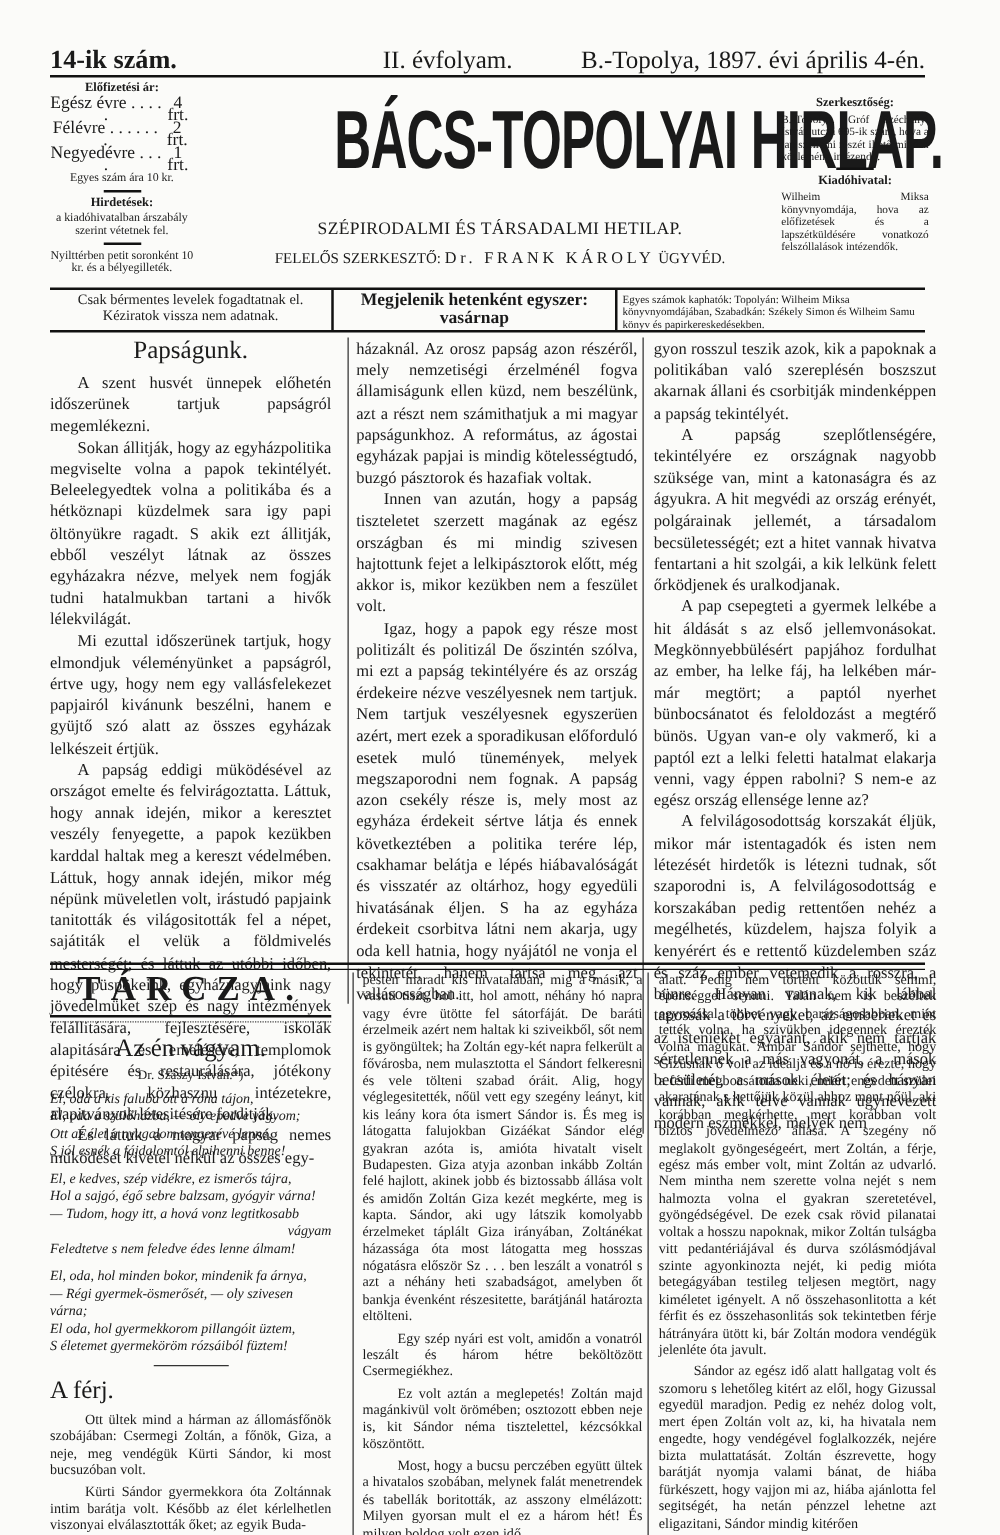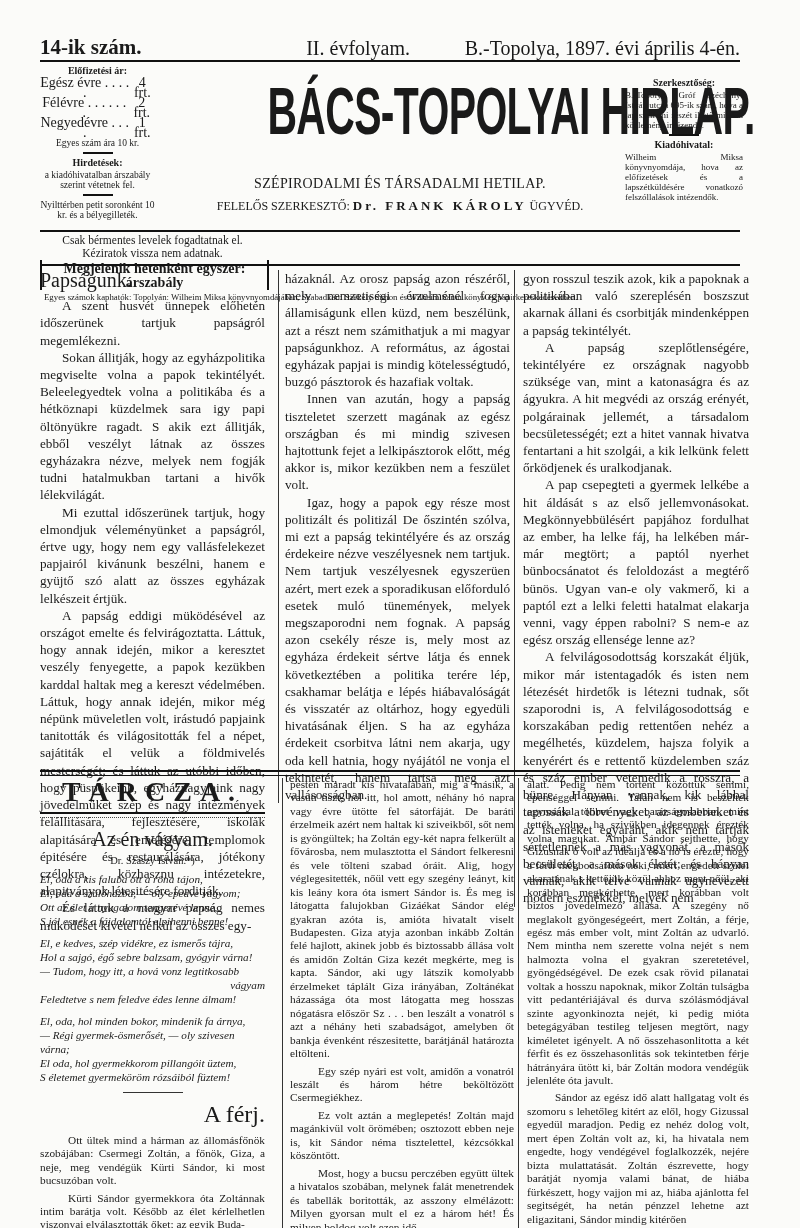--- a/index.html
+++ b/index.html
@@ -9,45 +9,45 @@
   .topline .issue{font-weight:bold;font-size:21px;}
   .topline .year{margin-left:110px;}
   .masthead{position:absolute;left:40px;top:66px;width:700px;height:190px;}
   .left-box{position:absolute;left:0;top:0;width:115px;text-align:center;font-size:9.5px;line-height:10px;}
   .left-box .h{font-weight:bold;font-size:10px;margin-bottom:2px;}
   .left-box .row{display:flex;justify-content:space-between;font-size:14px;}
   .left-box .rule{width:30px;height:2px;background:#111;margin:4px auto;}
   .title{position:absolute;left:140px;top:10px;width:460px;text-align:center;font-family:"Liberation Sans Narrow","Liberation Sans",sans-serif;font-weight:bold;font-size:66px;line-height:70px;letter-spacing:-1px;transform:scaleX(0.62);transform-origin:center;white-space:nowrap;}
   .subtitle{position:absolute;left:140px;top:110px;width:440px;text-align:center;font-size:14px;letter-spacing:0.3px;}
   .editor{position:absolute;left:140px;top:132px;width:440px;text-align:center;font-size:12px;}
-  .editor .name{font-weight:bold;letter-spacing:3px;font-size:13px;}
+  .editor .name{font-weight:normal;letter-spacing:3px;font-size:13px;}
   .right-box{position:absolute;left:585px;top:12px;width:118px;font-size:9px;line-height:10px;text-align:justify;}
   .right-box .h{text-align:center;font-weight:bold;font-size:10px;margin:0 0 2px;}
   .right-box .rule{width:30px;height:2px;background:#111;margin:4px auto;}
-  .infobar{position:absolute;left:40px;top:230px;width:700px;height:32px;border-top:2px solid #111;border-bottom:2px solid #111;display:flex;flex-direction:column;}
+  .infobar{position:absolute;left:40px;top:230px;width:700px;height:32px;border-top:2px solid #111;border-bottom:2px solid #111;display:flex;}
   .infobar .c1{width:225px;font-size:11.5px;text-align:center;line-height:13px;padding-top:2px;}
   .infobar .c2{width:225px;border-left:2px solid #111;border-right:2px solid #111;text-align:center;font-weight:bold;font-size:14px;line-height:14px;padding-top:2px;}
   .infobar .c3{flex:1;font-size:8.8px;line-height:10px;padding:2px 4px;}
   .col{position:absolute;font-size:13.2px;line-height:17.2px;text-align:justify;hyphens:manual;}
   .col p{margin:0;text-indent:22px;}
   .col p.noind{text-indent:0;}
   .col1{left:40px;top:270px;width:225px;}
   .col2{left:278px;top:270px;width:225px;border-left:1px solid #333;padding-left:6px;}
   .col3{left:514px;top:270px;width:226px;border-left:1px solid #333;padding-left:8px;}
-  .art-title{text-align:left;font-size:20px;margin:2px 0 8px;text-indent:0 !important;}
+  .art-title{text-align:center;font-size:20px;margin:2px 0 8px;text-indent:0 !important;}
   .rule-mid{position:absolute;left:40px;top:770px;width:700px;height:3px;border-top:2px solid #111;border-bottom:1px solid #111;}
   .tarcza{position:absolute;left:40px;top:776px;width:225px;}
   .tarcza-head{text-align:center;font-family:"Liberation Serif",serif;font-weight:bold;font-size:28px;letter-spacing:8px;border-bottom:2px solid #111;padding-bottom:4px;}
   .dotted{border-bottom:1px dotted #444;height:3px;}
   .poem-title{text-align:center;font-size:20px;margin:10px 0 4px;}
   .poem-author{text-align:center;font-size:10.5px;margin-bottom:6px;}
   .stanza{font-style:italic;font-size:11.2px;line-height:14px;margin-bottom:8px;}
   .stanza .r{text-align:right;}
   .sep{width:60px;height:1px;background:#333;margin:4px auto 8px;}
-  .ferj-title{text-align:right;font-size:24px;margin:0 0 6px;}
+  .ferj-title{text-align:left;font-size:20px;margin:0 0 6px;}
   .story{font-size:11.3px;line-height:13.4px;text-align:justify;}
   .story p{margin:0 0 4px;text-indent:28px;}
   .fcol{position:absolute;font-size:11.3px;line-height:13.45px;text-align:justify;}
   .fcol p{margin:0 0 4px;text-indent:28px;}
   .fcol p.noind{text-indent:0;}
   .fcol2{left:282px;top:778px;width:224px;border-left:1px solid #333;padding-left:7px;}
   .fcol3{left:518px;top:778px;width:222px;border-left:1px solid #333;padding-left:8px;}
 </style>
 </head>
 <body>
@@ -97,21 +97,21 @@
       <div class="rule"></div>
       <div class="h">Kiadóhivatal:</div>
       <div>Wilheim Miksa könyvnyomdája, hova az előfizetések és a lapszétküldésére vonatkozó felszóllalások intézendők.</div>
     </div>
   </div>
 
   <div class="infobar">
     <div class="c1">Csak bérmentes levelek fogadtatnak el. Kéziratok vissza nem adatnak.</div>
     <div class="c2">
       <div>Megjelenik hetenként egyszer:</div>
-      <div>árszabály</div>
+      <div>vasárnap</div>
     </div>
     <div class="c3">Egyes számok kaphatók: Topolyán: Wilheim Miksa könyvnyomdájában, Szabadkán: Székely Simon és Wilheim Samu könyv és papirkereskedésekben.</div>
   </div>
 
   <div class="col col1">
     <div class="art-title">Papságunk.</div>
     <p>A szent husvét ünnepek előhetén időszerünek tartjuk papságról megemlékezni.</p>
     <p>Sokan állitják, hogy az egyházpolitika megviselte volna a papok tekintélyét. Beleelegyedtek volna a politikába és a hétköznapi küzdelmek sara igy papi öltönyükre ragadt. S akik ezt állitják, ebből veszélyt látnak az összes egyházakra nézve, melyek nem fogják tudni hatalmukban tartani a hivők lélekvilágát.</p>
     <p>Mi ezuttal időszerünek tartjuk, hogy elmondjuk véleményünket a papságról, értve ugy, hogy nem egy vallásfelekezet papjairól kivánunk beszélni, hanem e gyüjtő szó alatt az összes egyházak lelkészeit értjük.</p>
     <p>A papság eddigi müködésével az országot emelte és felvirágoztatta. Láttuk, hogy annak idején, mikor a keresztet veszély fenyegette, a papok kezükben karddal haltak meg a kereszt védelmében. Láttuk, hogy annak idején, mikor még népünk müveletlen volt, irástudó papjaink tanitották és világositották fel a népet, sajátiták el velük a földmivelés mesterségét; és láttuk az utóbbi időben, hogy püspökeink, egyháznagyjaink nagy jövedelmüket szép és nagy intézmények felállitására, fejlesztésére, iskolák alapitására és emelésére, templomok épitésére és restaurálására, jótékony czélokra, közhasznu intézetekre, alapitványok létesitésére forditják.</p>

